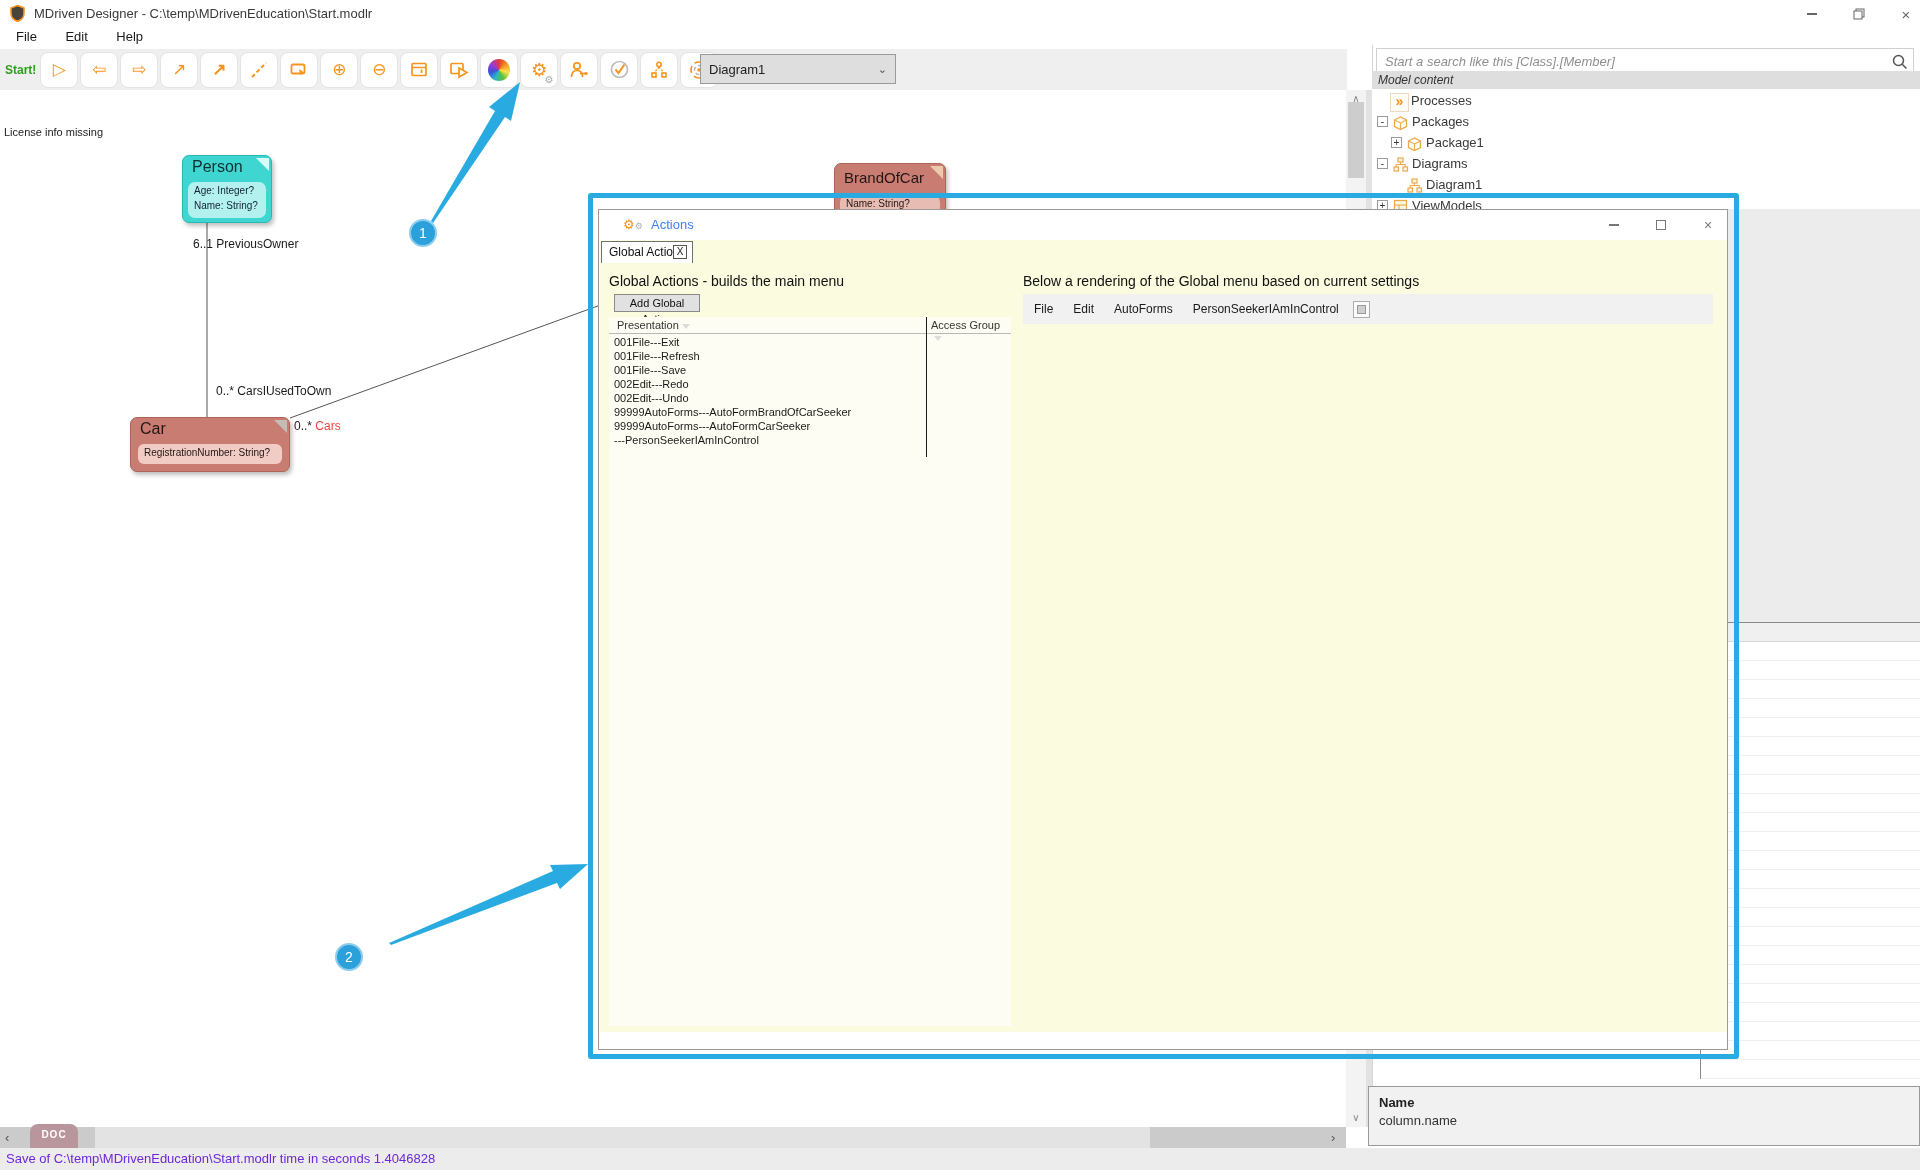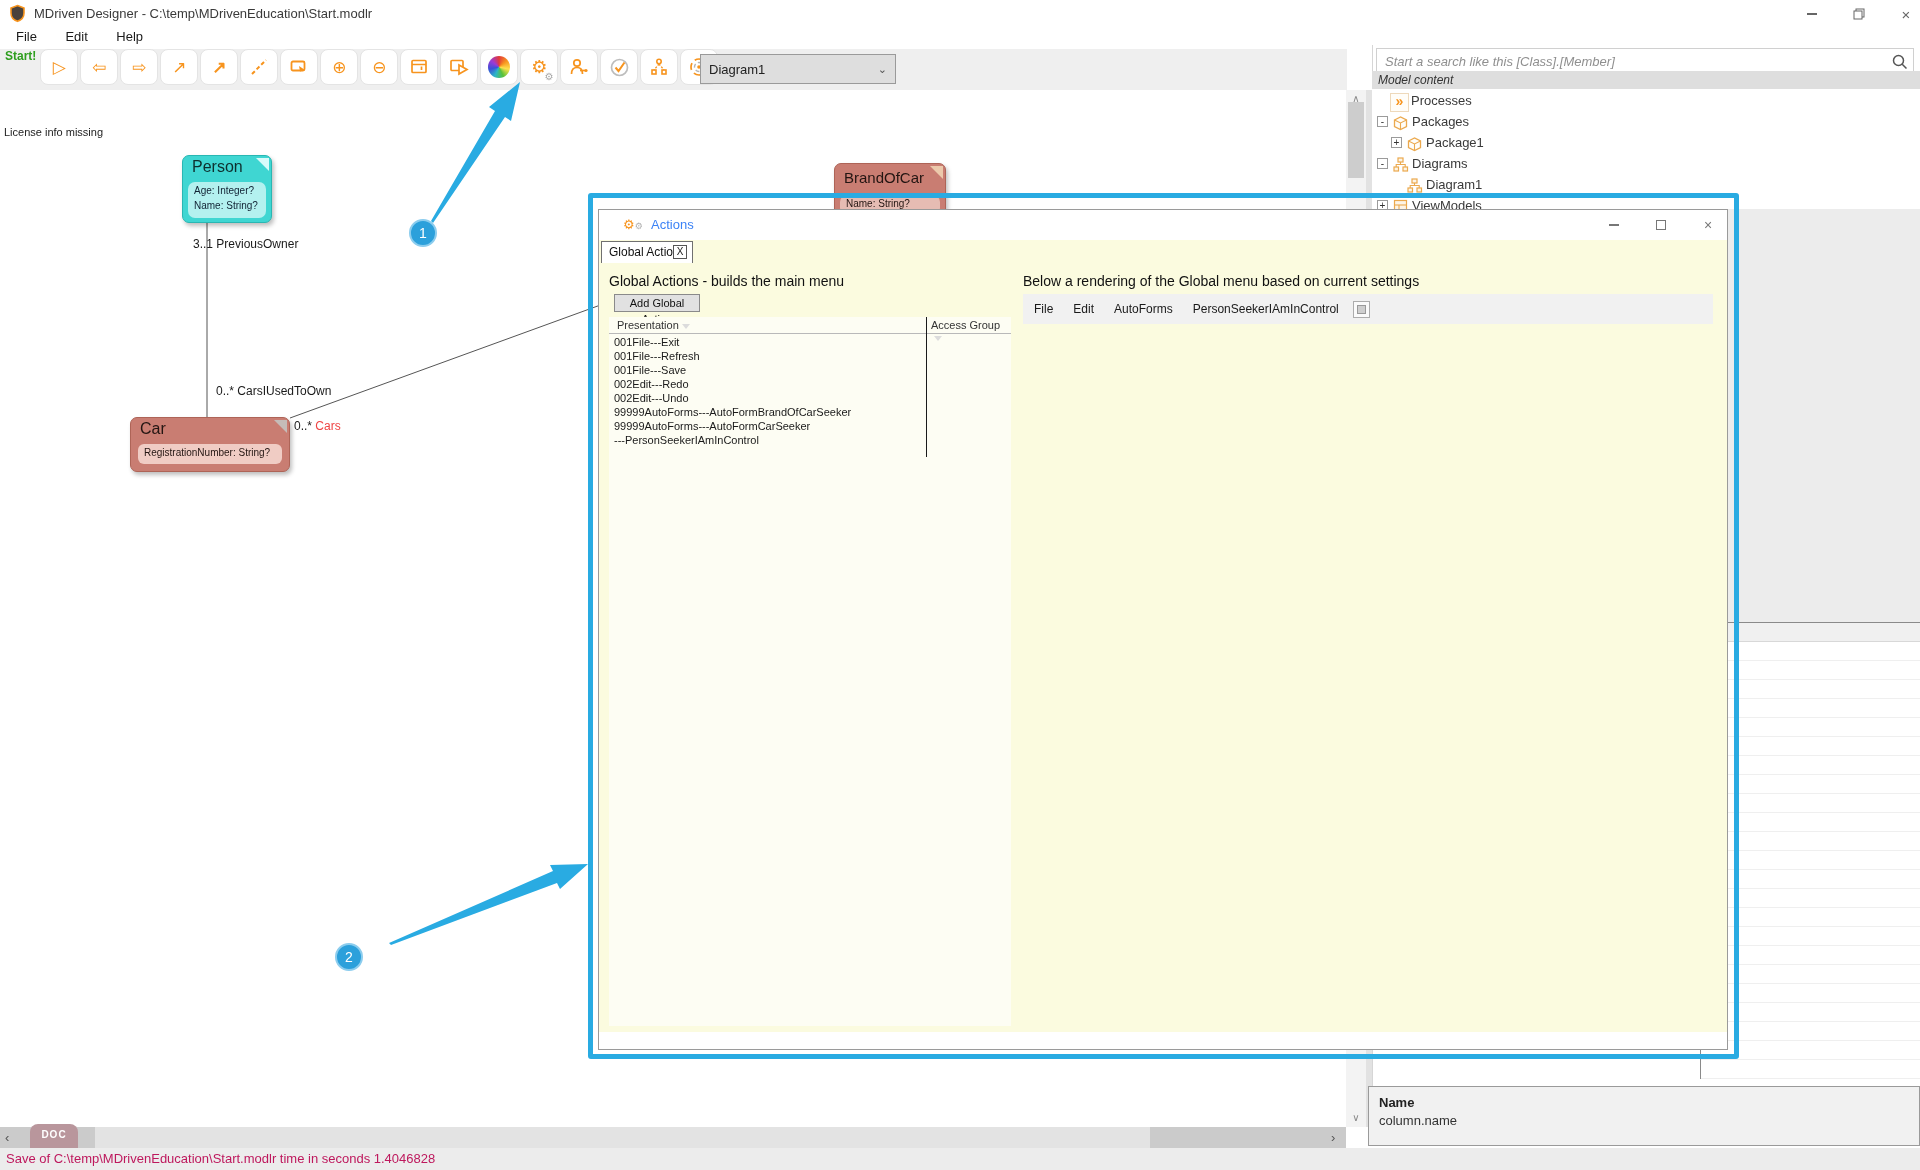--- a/index.html
+++ b/index.html
@@ -5,21 +5,21 @@
   html,body{margin:0;padding:0;background:#fff;}
   .screen{position:relative;width:1920px;height:1170px;overflow:hidden;
     font-family:"Liberation Sans",sans-serif;background:#fff;}
   .abs{position:absolute;}
   
   .titlebar{left:0;top:0;width:1920px;height:27px;background:#fff;}
   .apptitle{left:34px;top:6px;font-size:13px;color:#3a3a3a;}
   .winbtn{top:6px;width:30px;height:16px;display:flex;align-items:center;justify-content:center;color:#666;cursor:default;}
   .menubar{left:0;top:27px;width:1920px;height:22px;background:#fff;}
   .menuitem{display:inline-block;padding:2px 12px;font-size:13px;color:#1a1a1a;}
-  .toolbar{left:0;top:49px;width:1347px;height:41px;background:#efefef;display:flex;}
+  .toolbar{left:0;top:49px;width:1347px;height:41px;background:#efefef;display:flex;align-items:center;}
   .startlbl{font-weight:bold;font-size:12px;color:#2E9E1E;margin:0 4px 0 5px;}
   .tbtn{width:36px;height:34px;background:#fff;border:1px solid #e4e4e4;border-radius:8px;margin-right:2px;
     display:flex;align-items:center;justify-content:center;color:#F7941E;flex:none;position:relative;}
   .tbtn span.g{font-size:17px;line-height:1;}
   .wheel{width:22px;height:22px;border-radius:50%;
     background:conic-gradient(#e23a3a,#f7941e,#ffe14d,#58c23a,#2bb5c9,#3a51d6,#9b3ad6,#e23a3a);}
   .gearsmall{position:absolute;right:4px;bottom:2px;font-size:10px;color:#a8a8a8;}
   .diagsel{left:700px;top:54px;width:196px;height:30px;background:#dedede;border:1px solid #9a9a9a;
     font-size:13px;color:#222;display:flex;align-items:center;padding:0 8px;box-sizing:border-box;}
   .diagsel .chev{margin-left:auto;color:#555;font-size:11px;}
@@ -36,21 +36,21 @@
   .vscroll{left:1346px;top:90px;width:20px;height:1037px;background:#f3f3f3;}
   .vthumb{left:2px;top:12px;width:16px;height:76px;background:#cdcdcd;position:absolute;}
   .scrollchev{position:absolute;left:0;width:20px;text-align:center;color:#888;font-size:10px;}
   .splitter{left:1366px;top:90px;width:6px;height:1037px;background:#e2e2e2;}
   .hscroll{left:0;top:1127px;width:1346px;height:21px;background:#cbcbcb;}
   .hthumb{position:absolute;left:95px;top:0;width:1055px;height:21px;background:#e3e3e3;}
   .hchev{position:absolute;top:3px;color:#555;font-size:13px;}
   .doctab{left:30px;top:1124px;width:48px;height:24px;background:#b9969c;border-radius:8px 8px 0 0;
     color:#fff;font-weight:bold;font-size:10px;text-align:center;line-height:22px;letter-spacing:1px;}
   .statusbar{left:0;top:1148px;width:1920px;height:22px;background:#ececec;}
-  .statustext{left:6px;top:3px;font-size:13px;color:#be185d;}
+  .statustext{left:6px;top:3px;font-size:13px;color:#6d28d9;}
   
   .sidebar-border{left:1372px;top:45px;width:1px;height:1082px;background:#d6d6d6;}
   .searchbox{left:1376px;top:48px;width:538px;height:26px;box-sizing:border-box;border:1px solid #d0d0d0;background:#fff;}
   .searchbox input{width:100%;height:100%;border:0;outline:0;background:transparent;font-family:inherit;
     font-size:13px;padding:0 26px 0 8px;box-sizing:border-box;color:#333;}
   .searchbox input::placeholder{font-style:italic;color:#8f8f8f;}
   .searchicon{position:absolute;right:4px;top:4px;}
   .mchead{left:1372px;top:71px;width:548px;height:18px;background:#dedede;font-size:12px;color:#333;
     padding:2px 0 0 6px;box-sizing:border-box;font-style:italic;}
   .tree{left:1372px;top:89px;width:548px;height:120px;background:#fff;}
@@ -251,21 +251,21 @@
     <div class="abs clsbox" style="left:130px;top:327px;width:158px;height:53px;background:#C97D72;border:1px solid #ae6457">
       <span class="fold">
           <i style="background:#c5bcb8"></i>
         </span>
       <span class="clstitle" style="font-size:16px;color:#231512">Car</span>
       <div class="attrbox" style="left:7px;top:26px;width:144px;height:20px;background:#F0CCC4;color:#231512;border-radius:6px">
         <div>RegistrationNumber: String?</div>
       </div>
     </div>
 
-    <span class="abs assoclbl" style="left:193px;top:147px">3..1 PreviousOwner</span>
+    <span class="abs assoclbl" style="left:193px;top:147px">6..1 PreviousOwner</span>
     <span class="abs assoclbl" style="left:216px;top:294px">0..* CarsIUsedToOwn</span>
     <span class="abs assoclbl" style="left:294px;top:329px"><span>0..*</span> <span style="color:#ef4444">Cars</span></span>
   </div>
 
   <div class="abs vscroll">
     <span class="scrollchev" style="top:3px">∧</span>
     <div class="vthumb"></div>
     <span class="scrollchev" style="top:1022px">∨</span>
   </div>
   <div class="abs splitter"></div>

